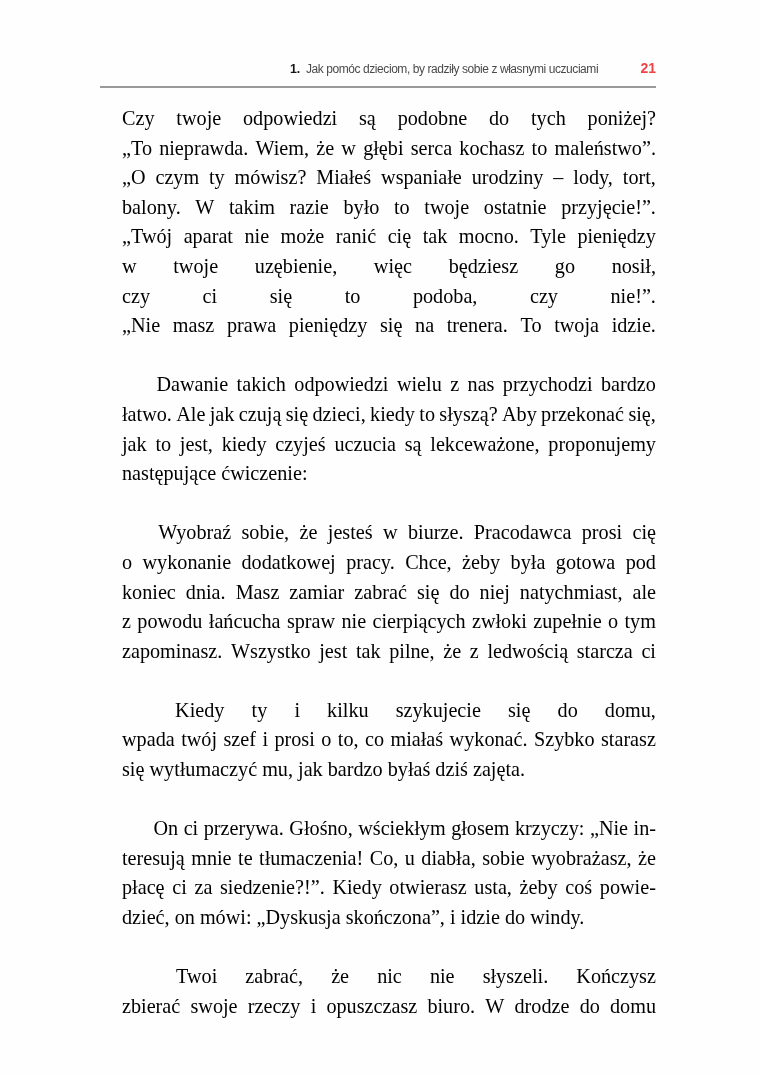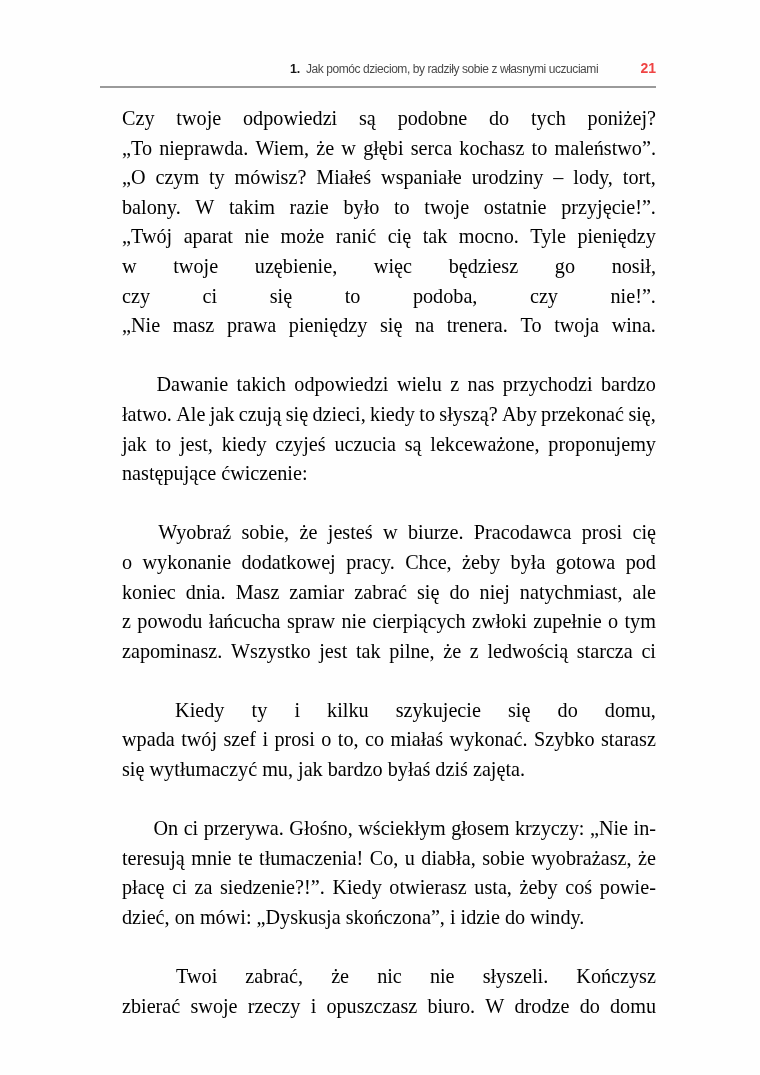--- a/index.html
+++ b/index.html
@@ -194,21 +194,21 @@
         <span class="ln j">
           <span>„Nie</span>
           <span>masz</span>
           <span>prawa</span>
           <span>pieniędzy</span>
           <span>się</span>
           <span>na</span>
           <span>trenera.</span>
           <span>To</span>
           <span>twoja</span>
-          <span>wina.</span>
+          <span>idzie.</span>
         </span>
       </p>
       <div class="gap-para"></div>
       <p class="para">
         <span class="ln j">
           <span class="indent"></span>
           <span>Dawanie</span>
           <span>takich</span>
           <span>odpowiedzi</span>
           <span>wielu</span>

